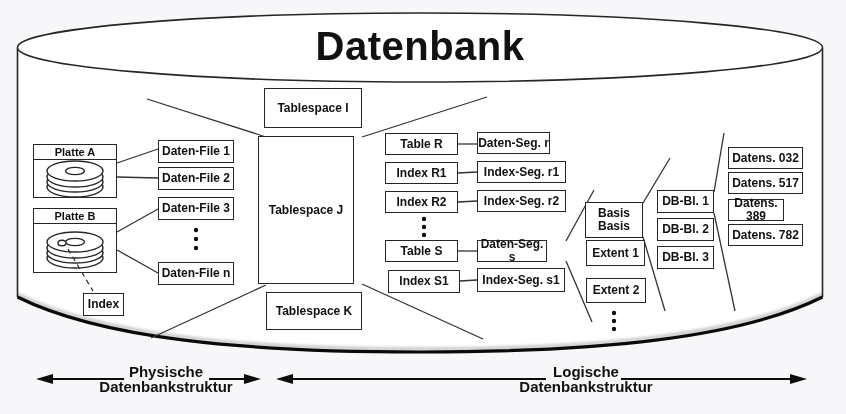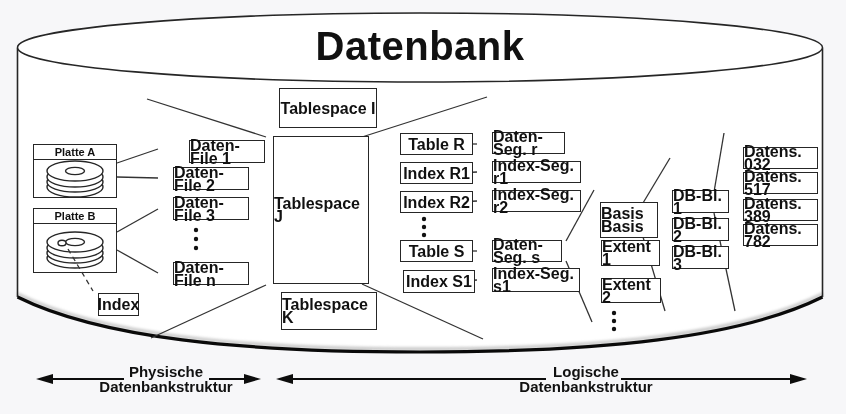--- a/index.html
+++ b/index.html
@@ -14,25 +14,24 @@
   #stage{position:absolute;left:0;top:0;width:846px;height:414px;}
   svg.layer{position:absolute;left:0;top:0;pointer-events:none;}
   #base-layer{z-index:1;}
   #top-layer{z-index:3;}
   .box{
     position:absolute;
     background:#ffffff;
     border:1.5px solid #262626;
     box-sizing:border-box;
     display:flex;align-items:center;justify-content:center;
-    text-align:left;
-    font-size:16px;font-weight:bold;
+    text-align:center;
+    font-size:12px;font-weight:bold;
     line-height:13px;
     z-index:2;
-    margin-left:15px;
   }
   .platte{
     position:absolute;background:#ffffff;border:1.5px solid #262626;
     box-sizing:border-box;z-index:2;
   }
   .platte .hdr{
     height:14px;border-bottom:1.5px solid #262626;
     display:flex;align-items:center;justify-content:center;
     font-size:11px;font-weight:bold;
   }
@@ -138,21 +137,21 @@
   <div id="title">Datenbank</div>
 
   <div class="platte" style="left:33px;top:144px;width:84px;height:54px;">
     <div class="hdr">Platte A</div>
   </div>
   <div class="platte" style="left:33px;top:208px;width:84px;height:65px;">
     <div class="hdr">Platte B</div>
   </div>
   <div class="box" style="left:83px;top:293px;width:41px;height:23px;">Index</div>
 
-  <div class="box" style="left:174px;top:140px;width:76px;height:23px;">Daten-File 1</div>
+  <div class="box" style="left:158px;top:140px;width:76px;height:23px;">Daten-File 1</div>
   <div class="box" style="left:158px;top:167px;width:76px;height:23px;">Daten-File 2</div>
   <div class="box" style="left:158px;top:197px;width:76px;height:23px;">Daten-File 3</div>
   <div class="box" style="left:158px;top:262px;width:76px;height:23px;">Daten-File n</div>
 
   <div class="box" style="left:264px;top:88px;width:98px;height:40px;">Tablespace I</div>
   <div class="box" style="left:258px;top:136px;width:96px;height:148px;">Tablespace J</div>
   <div class="box" style="left:266px;top:292px;width:96px;height:38px;">Tablespace K</div>
 
   <div class="box" style="left:385px;top:133px;width:73px;height:22px;">Table R</div>
   <div class="box" style="left:477px;top:132px;width:73px;height:22px;">Daten-Seg. r</div>
@@ -168,21 +167,21 @@
   <div class="box" style="left:585px;top:202px;width:58px;height:36px;">Basis Basis</div>
   <div class="box" style="left:586px;top:240px;width:59px;height:26px;">Extent 1</div>
   <div class="box" style="left:586px;top:278px;width:60px;height:25px;">Extent 2</div>
 
   <div class="box" style="left:657px;top:190px;width:57px;height:23px;">DB-Bl. 1</div>
   <div class="box" style="left:657px;top:218px;width:57px;height:23px;">DB-Bl. 2</div>
   <div class="box" style="left:657px;top:246px;width:57px;height:23px;">DB-Bl. 3</div>
 
   <div class="box" style="left:728px;top:147px;width:75px;height:22px;">Datens. 032</div>
   <div class="box" style="left:728px;top:172px;width:75px;height:22px;">Datens. 517</div>
-  <div class="box" style="left:728px;top:199px;width:75px;height:22px;">Datens. 389</div>
+  <div class="box" style="left:728px;top:199px;width:56px;height:22px;">Datens. 389</div>
   <div class="box" style="left:728px;top:224px;width:75px;height:22px;">Datens. 782</div>
 
   <div class="legend" id="legend-left">
     <div>Physische</div>
     <div>Datenbankstruktur</div>
   </div>
   <div class="legend" id="legend-right">
     <div>Logische</div>
     <div>Datenbankstruktur</div>
   </div>

